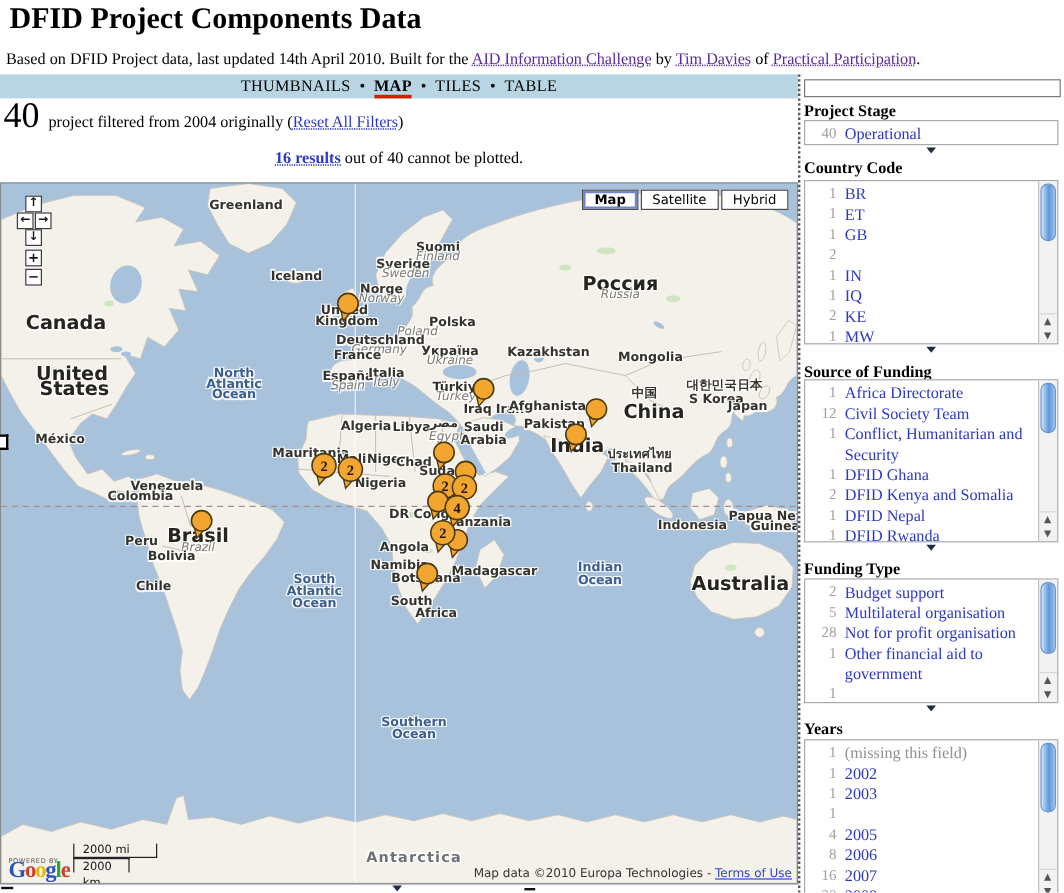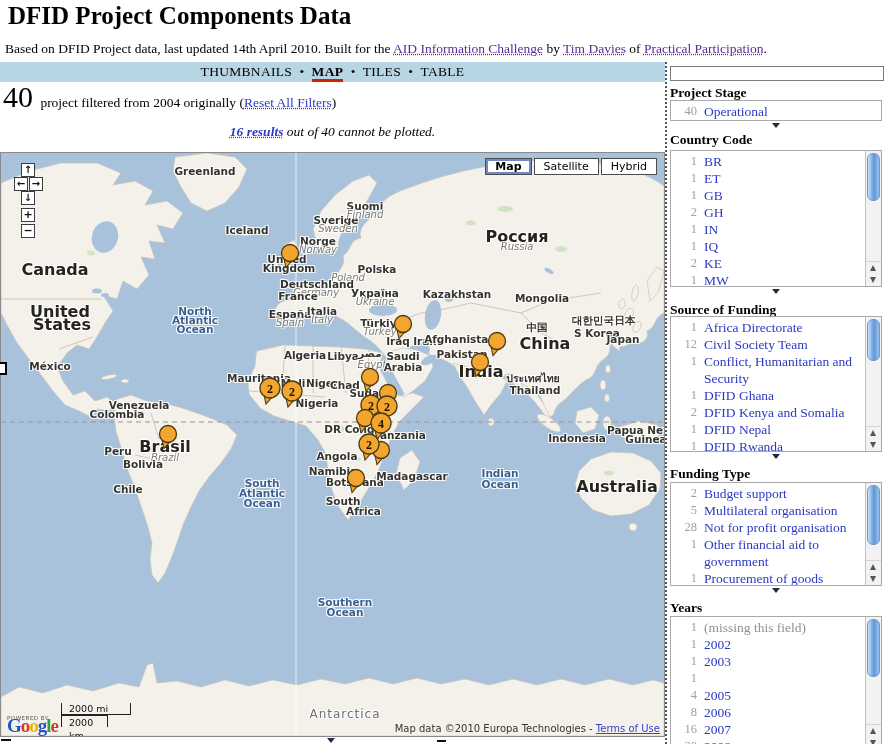--- a/index.html
+++ b/index.html
@@ -15,35 +15,35 @@
   
   #navbar{position:absolute;left:0;top:62px;width:665px;height:20px;background:#b7d5e2;
           text-align:center;font-size:13.5px;line-height:20px;}
   .nav-item{cursor:pointer;letter-spacing:.3px;}
   .nav-item.active{font-weight:bold;border-bottom:3px solid #cf2200;padding-bottom:0px;}
   .nav-sep{padding:0 4px;}
 
   
   #summary{position:absolute;left:3px;top:82px;width:660px;font-size:13.5px;}
   #summary .big{font-size:30px;line-height:30px;margin-right:4px;}
-  #plot-note{position:absolute;left:0;top:124px;width:665px;text-align:center;font-size:13.5px;font-style:italic;}
+  #plot-note{position:absolute;left:0;top:124px;width:665px;text-align:center;font-size:13.5px;}
   #plot-note .blink{font-weight:bold;}
 
   
   #map{position:absolute;left:0;top:152px;width:663px;height:583px;border:1px solid #8a8a8a;
        overflow:hidden;background:#a9c2dc;cursor:grab;}
   #map-labels{position:absolute;left:0;top:0;width:663px;height:583px;pointer-events:none;}
   #map-labels span{position:absolute;transform:translate(-50%,-50%);white-space:nowrap;
         font-family:"DejaVu Sans",sans-serif;
         text-shadow:1px 1px 0 rgba(255,255,255,.85),-1px -1px 0 rgba(255,255,255,.85),1px -1px 0 rgba(255,255,255,.85),-1px 1px 0 rgba(255,255,255,.85);}
   .s-c{font-size:10.5px;font-weight:bold;color:#35332d;}
   .s-i{font-size:10px;font-style:italic;color:#7c7a70;}
   .s-big{font-size:16px;font-weight:bold;color:#26241f;}
   .s-o{font-size:10.5px;font-weight:bold;color:#3c5f92;}
-  .s-ant{font-size:12px;font-weight:normal;color:#6d7175;letter-spacing:1px;text-align:center;}
+  .s-ant{font-size:12px;font-weight:bold;color:#6d7175;letter-spacing:1px;text-align:center;}
   #markers-svg{position:absolute;left:0;top:0;}
   #markers-svg g{cursor:pointer;}
 
   .pan-btn{position:absolute;width:14px;height:14px;background:#fff;border:1px solid #3c3c3c;
            box-sizing:border-box;text-align:center;font:bold 10px/12px "DejaVu Sans",sans-serif;
            color:#111;cursor:pointer;}
   #pan-up{left:20px;top:10px;} #pan-left{left:13px;top:24px;} #pan-right{left:28px;top:24px;}
   #pan-down{left:20px;top:38px;} #zoom-in{left:20px;top:55px;font-size:11px;} #zoom-out{left:20px;top:71px;font-size:11px;}
 
   #map-type{position:absolute;top:5px;right:7px;display:flex;}
@@ -417,21 +417,20 @@
           <div class="facet-row">
             <span class="facet-count">1</span>
             <span class="facet-link">ET</span>
           </div>
           <div class="facet-row">
             <span class="facet-count">1</span>
             <span class="facet-link">GB</span>
           </div>
           <div class="facet-row">
             <span class="facet-count">2</span>
-            <span class="facet-link">GH</span>
           </div>
           <div class="facet-row">
             <span class="facet-count">1</span>
             <span class="facet-link">IN</span>
           </div>
           <div class="facet-row">
             <span class="facet-count">1</span>
             <span class="facet-link">IQ</span>
           </div>
           <div class="facet-row">
@@ -499,21 +498,20 @@
           <div class="facet-row">
             <span class="facet-count">28</span>
             <span class="facet-link">Not for profit organisation</span>
           </div>
           <div class="facet-row">
             <span class="facet-count">1</span>
             <span class="facet-link">Other financial aid to government</span>
           </div>
           <div class="facet-row">
             <span class="facet-count">1</span>
-            <span class="facet-link">Procurement of goods</span>
           </div>
           <div class="sb">
             <div class="sb-thumb" style="top: 2px; height: 58px;"></div>
             <div class="sb-btn sb-up"></div>
             <div class="sb-btn sb-down"></div>
           </div>
         </div>
         <div class="more-tri" style="top: 526px;"></div>
         <h3 class="sec-head" style="top: 538px;">Years</h3>
         <div class="facet-box has-sb" style="top: 554px; height: 134px; padding-top: 2px;">

